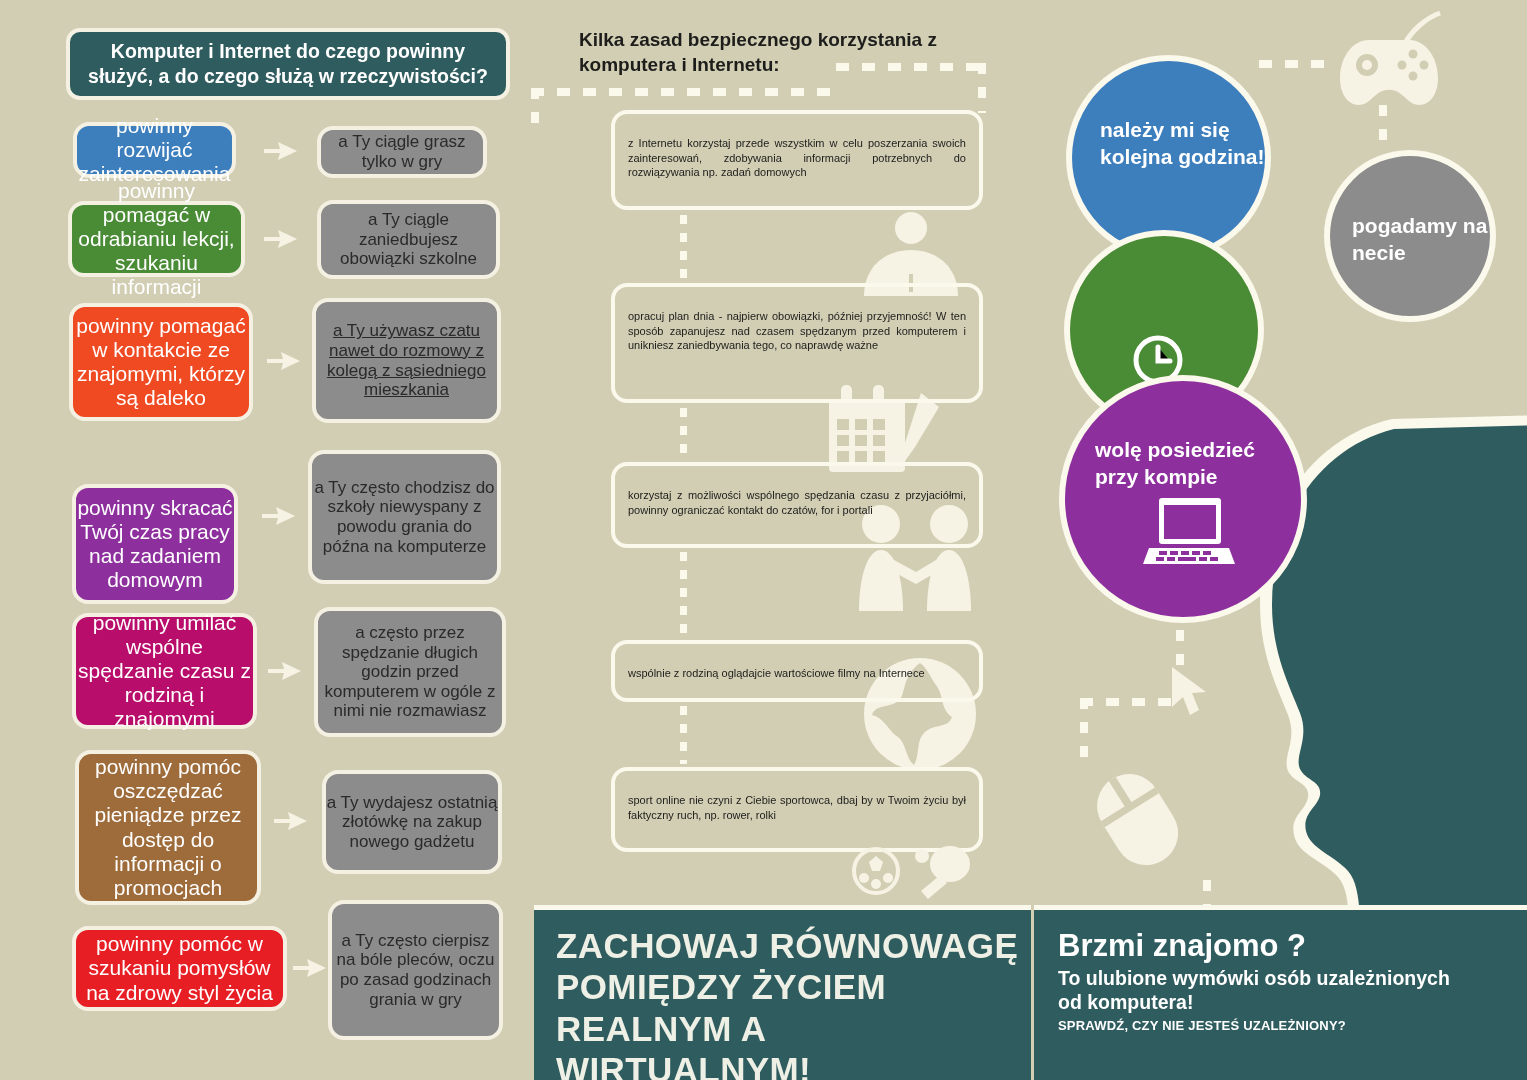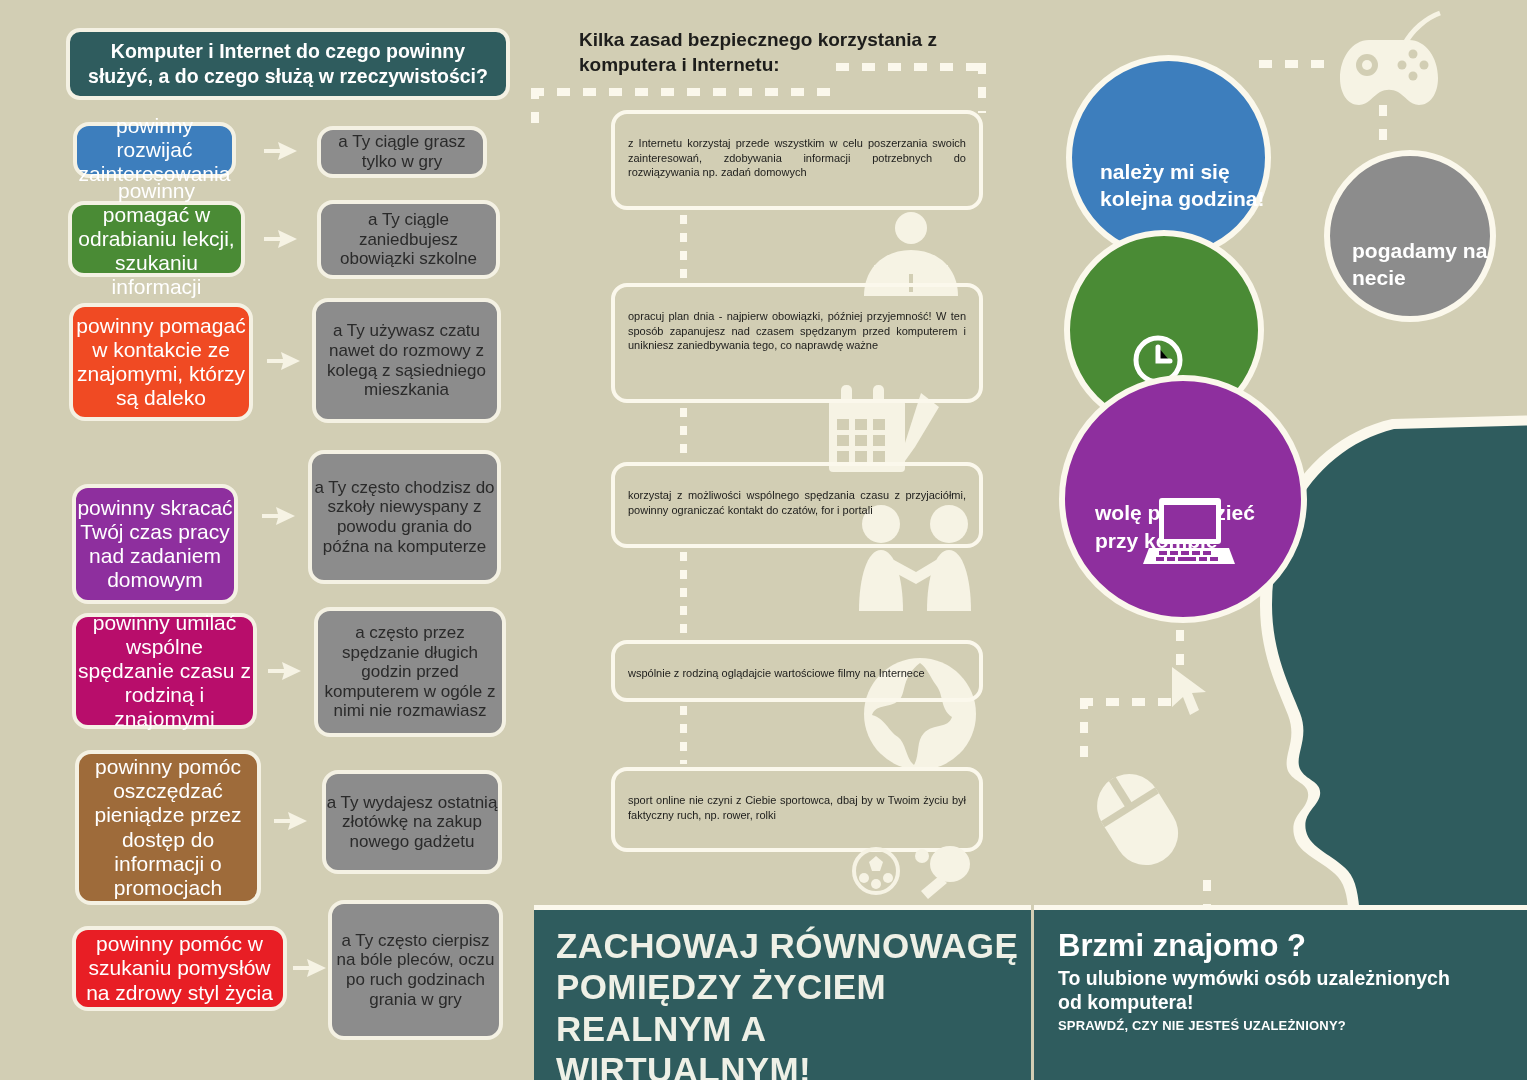--- a/index.html
+++ b/index.html
@@ -65,21 +65,21 @@
     background-image:repeating-linear-gradient(to right,#fbf8ec 0 13px,transparent 13px 26px);
   }
 
   
   .bubble{
     position:absolute;border-radius:50%;
     border:6px solid #fbf8ec;
     box-sizing:border-box;
     color:#ffffff;font-weight:bold;
     display:flex;flex-direction:column;
-    align-items:flex-start;justify-content:center;
+    align-items:flex-start;justify-content:flex-start;
   }
   .bubble .btxt{font-size:21px;line-height:1.3;text-align:left;}
 
   
   .banner{
     position:absolute;background:#2f5c5e;color:#ffffff;
     border-top:5px solid #fbf8ec;box-sizing:border-box;
   }
   #banner-left-text{
     position:absolute;left:540px;top:925px;width:470px;
@@ -118,21 +118,21 @@
       </svg>
   </div>
   <div class="pill effect" style="left:301px;top:200px;width:183px;height:79px;">a Ty ciągle zaniedbujesz obowiązki szkolne</div>
 
   <div class="pill cause" style="left:53px;top:303px;width:184px;height:118px;background:#f04a23;">powinny pomagać w kontakcie ze znajomymi, którzy są daleko</div>
   <div class="arrow" style="left:251px;top:350px;">
     <svg width="34" height="22" viewBox="0 0 34 22">
         <path class="cream" d="M0 9 L16 9 L14 2 L33 11 L14 20 L16 13 L0 13 Z"></path>
       </svg>
   </div>
-  <div class="pill effect" style="left:296px;top:298px;width:189px;height:125px;">a Ty używasz czatu nawet do rozmowy z kolegą z sąsiedniego mieszkania</div>
+  <div class="pill effect" style="left:296px;top:298px;width:189px;height:125px;text-decoration:underline;">a Ty używasz czatu nawet do rozmowy z kolegą z sąsiedniego mieszkania</div>
 
   <div class="pill cause" style="left:56px;top:456px;width:166px;height:120px;background:#8e2f9e;margin-top:28px;">powinny skracać Twój czas pracy nad zadaniem domowym</div>
   <div class="arrow" style="left:246px;top:505px;">
     <svg width="34" height="22" viewBox="0 0 34 22">
         <path class="cream" d="M0 9 L16 9 L14 2 L33 11 L14 20 L16 13 L0 13 Z"></path>
       </svg>
   </div>
   <div class="pill effect" style="left:292px;top:450px;width:193px;height:134px;">a Ty często chodzisz do szkoły niewyspany z powodu grania do późna na komputerze</div>
 
   <div class="pill cause" style="left:56px;top:613px;width:185px;height:116px;background:#b80d6b;">powinny umilać wspólne spędzanie czasu z rodziną i znajomymi</div>
@@ -150,21 +150,21 @@
       </svg>
   </div>
   <div class="pill effect" style="left:306px;top:770px;width:180px;height:104px;">a Ty wydajesz ostatnią złotówkę na zakup nowego gadżetu</div>
 
   <div class="pill cause" style="left:56px;top:926px;width:215px;height:85px;background:#e81e25;">powinny pomóc w szukaniu pomysłów na zdrowy styl życia</div>
   <div class="arrow" style="left:277px;top:957px;">
     <svg width="34" height="22" viewBox="0 0 34 22">
         <path class="cream" d="M0 9 L16 9 L14 2 L33 11 L14 20 L16 13 L0 13 Z"></path>
       </svg>
   </div>
-  <div class="pill effect" style="left:312px;top:900px;width:175px;height:140px;">a Ty często cierpisz na bóle pleców, oczu po ruch godzinach grania w gry</div>
+  <div class="pill effect" style="left:312px;top:900px;width:175px;height:140px;">a Ty często cierpisz na bóle pleców, oczu po zasad godzinach grania w gry</div>
 
   <div id="mid-header">Kilka zasad bezpiecznego korzystania z komputera i Internetu:</div>
 
   <div class="dashh2" style="left:820px;top:63px;width:150px;"></div>
   <div class="dashv2" style="left:962px;top:63px;height:50px;"></div>
   <div class="dashh2" style="left:515px;top:88px;width:305px;"></div>
   <div class="dashv2" style="left:515px;top:88px;height:45px;"></div>
 
   <div class="icon" style="left:830px;top:212px;">
     <svg width="130" height="85" viewBox="0 0 130 85">

